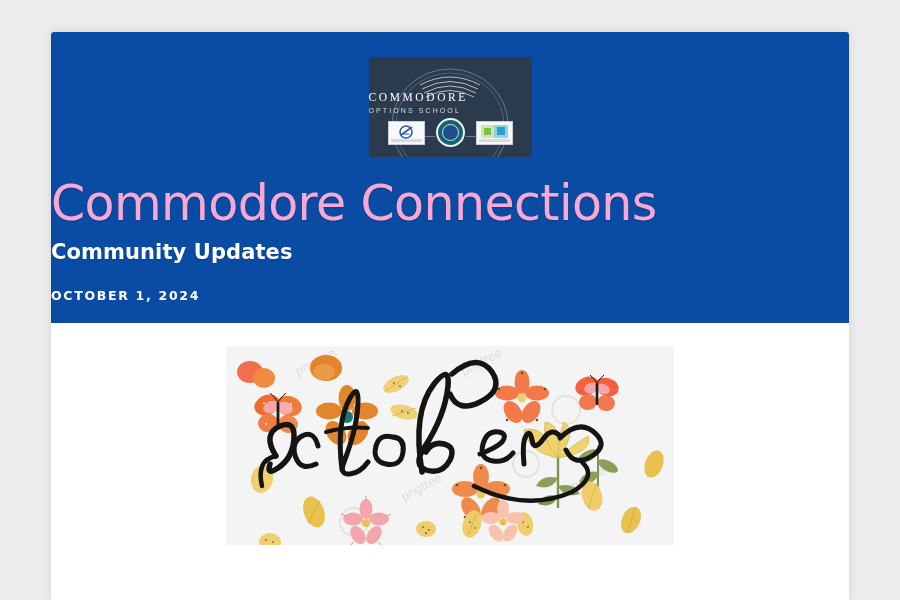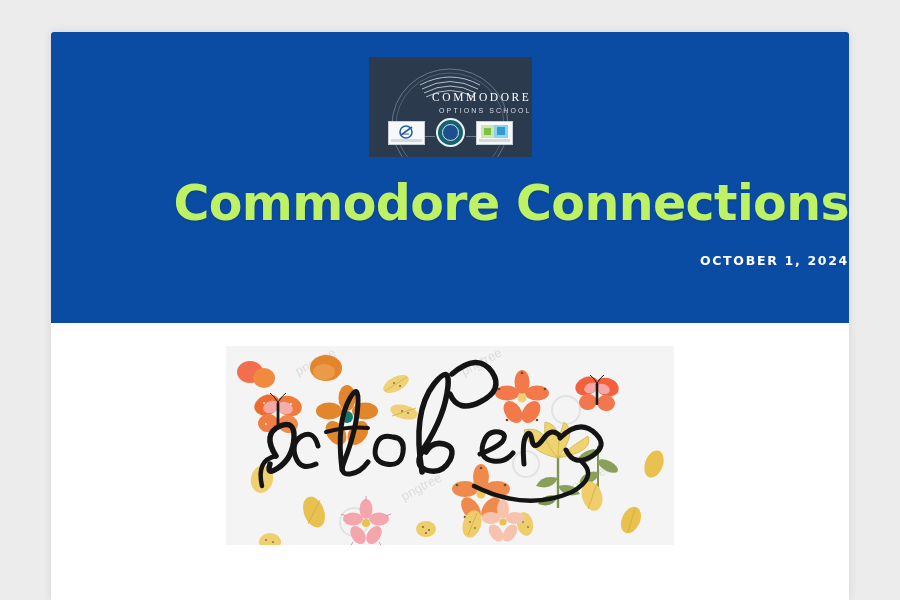--- a/index.html
+++ b/index.html
@@ -38,21 +38,21 @@
     box-sizing: border-box;
   }
 
   
   .header-band {
     position: relative;
     width: 100%;
     height: 291px;
     background: #0a4ca4;
     box-sizing: border-box;
-    text-align: right;
+    text-align: left;
     padding-top: 25px;
   }
 
   
   .logo-box {
     position: relative;
     width: 163px;
     height: 100px;
     margin: 0 auto;
     background: #2c3a4e;
@@ -143,24 +143,24 @@
     bottom: 20px;
     height: 1px;
     background: rgba(200,210,225,.45);
   }
   .conn-left  { left: 44px;  width: 22px; }
   .conn-right { right: 44px; width: 22px; }
 
   
   .newsletter-title {
     margin: 22px 0 0 0;
-    color: #bef264;
+    color: #f9a8d4;
     font-family: "DejaVu Sans", sans-serif;
     font-size: 49px;
-    font-weight: bold;
+    font-weight: normal;
     line-height: 1;
     letter-spacing: -0.6px;
     text-shadow: 0 1px 2px rgba(0,0,0,.18);
   }
   .newsletter-subtitle {
     margin: 14px 0 0 0;
     color: #ffffff;
     font-family: "DejaVu Sans", sans-serif;
     font-size: 21px;
     font-weight: bold;
@@ -258,20 +258,21 @@
               <rect x="16" y="2" width="8" height="8" fill="#2e9dd4"></rect>
             </svg>
             <div class="capline"></div>
           </div>
 
         </div>
       </div>
 
       <h1 class="newsletter-title">Commodore Connections</h1>
 
+      <h2 class="newsletter-subtitle">Community Updates</h2>
 
       <div class="newsletter-date">OCTOBER 1, 2024</div>
     </div>
 
     <div class="card-body">
 
       <div class="featured-image">
         <svg width="448" height="199" viewBox="0 0 448 199">
 
           <rect x="0" y="0" width="448" height="199" fill="#f4f4f4"></rect>

